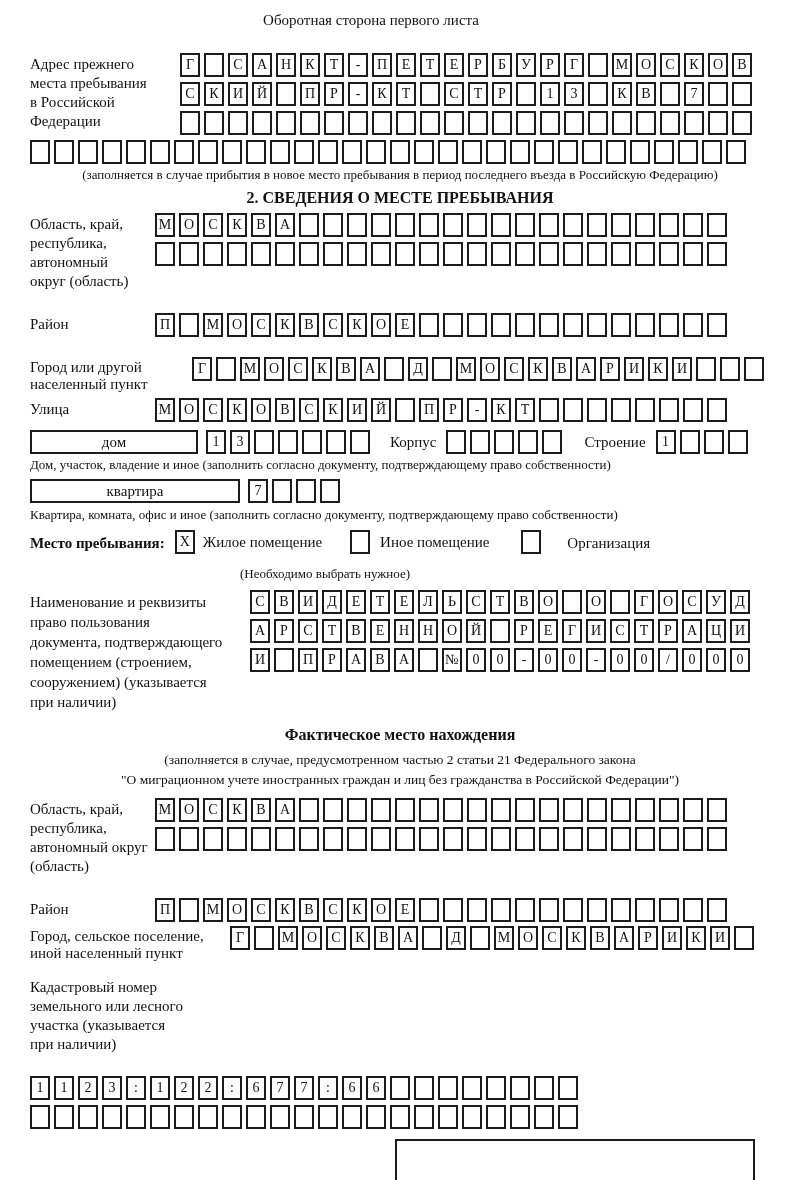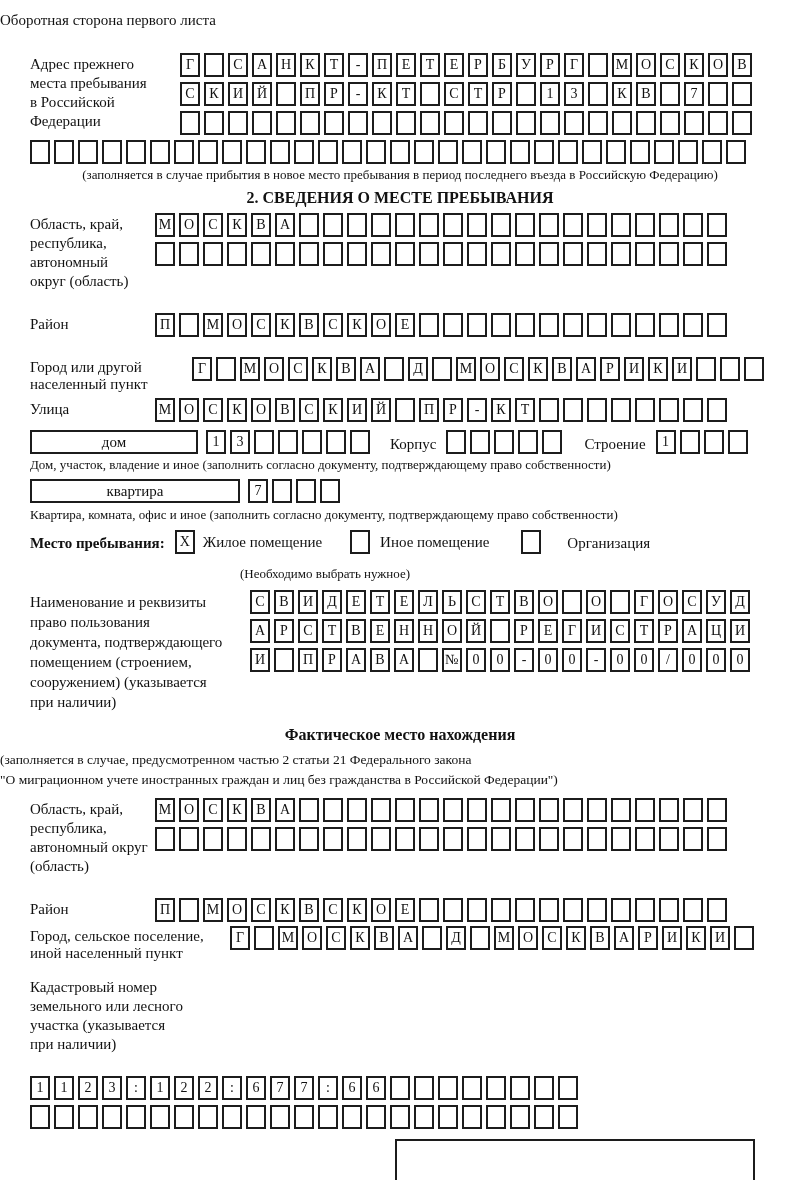--- a/index.html
+++ b/index.html
@@ -3,39 +3,39 @@
 <meta charset="utf-8">
 <style>
   html,body{margin:0;padding:0;background:#ffffff;}
   body{
     width:800px;height:1180px;
     font-family:"Liberation Serif", serif;
     color:#111;
     position:relative;
     font-size:15px;
   }
-  .hdr{ text-align:left; padding:12px 58px 0 0; font-size:15px;}
+  .hdr{ text-align:center; padding:12px 58px 0 0; font-size:15px;}
   .frow{ display:flex; align-items:flex-start; }
   .flabel{ font-size:15px; line-height:19px; padding-top:2px;}
   .cells{ display:flex; gap:4px; }
   .cellstack{ display:flex; flex-direction:column; gap:5px; }
   .cell{
     width:20px;height:24px; box-sizing:border-box;
     border:2px solid #1c1c1c; background:#fff;
     display:flex; align-items:center; justify-content:center;
     font-size:14px; flex:0 0 auto;
   }
   .widebox{
     box-sizing:border-box; height:24px; border:2px solid #1c1c1c;
     display:flex; align-items:center; justify-content:center; font-size:15px;
   }
   .caption{ font-size:13px; }
   .caption-center{ text-align:center; }
   .sect-title{ text-align:center; font-weight:bold; font-size:16px; }
-  .note{ font-size:13.5px; line-height:20px;}
+  .note{ text-align:center; font-size:13.5px; line-height:20px;}
   .stampbox{
     box-sizing:border-box; border:2px solid #1c1c1c; background:#fff;
     width:360px; height:177px; margin-left:395px;
   }
   .padL{ padding-left:30px; }
 </style>
 </head>
 <body>
 
 <div class="hdr">Оборотная сторона первого листа</div>
@@ -313,21 +313,21 @@
       <span class="cell"></span>
       <span class="cell"></span>
       <span class="cell"></span>
       <span class="cell"></span>
       <span class="cell"></span>
       <span class="cell"></span>
       <span class="cell"></span>
     </div>
 </div>
 
-<div class="frow padL" style="margin-top:8px; align-items:flex-end; gap:8px;">
+<div class="frow padL" style="margin-top:8px; align-items:center; gap:8px;">
   <div class="widebox" style="width:168px;">дом</div>
   <div class="cells">
       <span class="cell">1</span>
       <span class="cell">3</span>
       <span class="cell"></span>
       <span class="cell"></span>
       <span class="cell"></span>
       <span class="cell"></span>
       <span class="cell"></span>
     </div>

